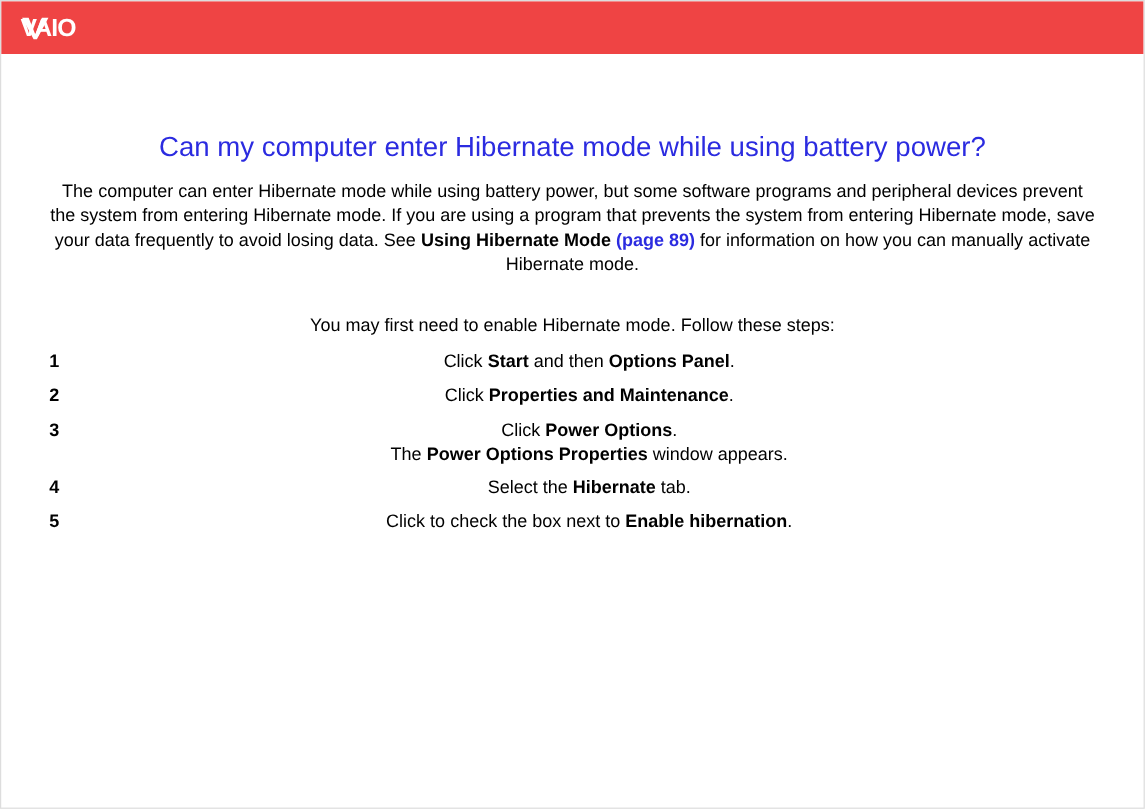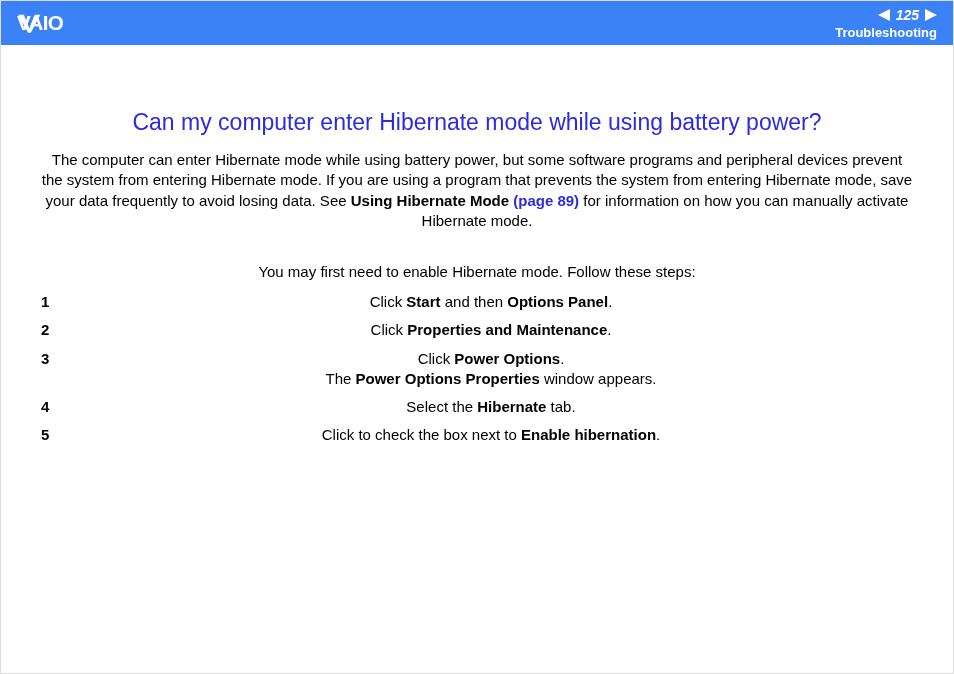--- a/index.html
+++ b/index.html
@@ -7,21 +7,21 @@
     width: 954px;
     height: 674px;
     font-family: Arial, Helvetica, sans-serif;
     background: #fff;
     color: #000;
     position: relative;
     border: 1px solid #ddd;
   }
   .header {
     height: 44px;
-    background: #3b82f6;
+    background: #ef4444;
     display: flex;
     align-items: center;
     justify-content: space-between;
     padding: 0 16px;
     position: relative;
   }
   .vaio-logo {
     display: flex;
     align-items: center;
   }
@@ -105,28 +105,20 @@
     <svg viewBox="0 0 160 32" width="110">
       <g fill="#fff">
         <path d="M2 4 L10 4 L18 24 L26 4 L34 4 L20 30 L16 30 Z"></path>
         <path d="M45 4 L51 4 L66 30 L58 30 L55 24 L41 24 L38 30 L30 30 Z M48 12 L44 19 L52 19 Z" fill="none"></path>
         <path d="M36 4 L44 4 L60 30 L52 30 L36 4 Z M60 4 L68 4 L52 30 L44 30 Z" fill="#fff" opacity="0"></path>
 
         <text x="0" y="26" font-family="Arial" font-size="30" font-weight="bold" letter-spacing="-1" fill="#fff">VAIO</text>
       </g>
     </svg>
   </div>
-  <div class="header-right">
-    <div class="page-nav">
-      <div class="nav-arrow nav-prev"></div>
-      <span class="page-num">125</span>
-      <div class="nav-arrow nav-next"></div>
-    </div>
-    <div class="section-label">Troubleshooting</div>
-  </div>
 </div>
 
 <div class="content">
 
   <h2 class="q">Can my computer enter Hibernate mode while using battery power?</h2>
   <p class="body">
     <span>The computer can enter Hibernate mode while using battery power, but some software programs and peripheral devices prevent the system from entering Hibernate mode. If you are using a program that prevents the system from entering Hibernate mode, save your data frequently to avoid losing data. See </span><span class="bold">Using Hibernate Mode</span><span class="link"> (page 89)</span><span> for information on how you can manually activate Hibernate mode.</span>
   </p>
 
   <p class="intro">You may first need to enable Hibernate mode. Follow these steps:</p>

